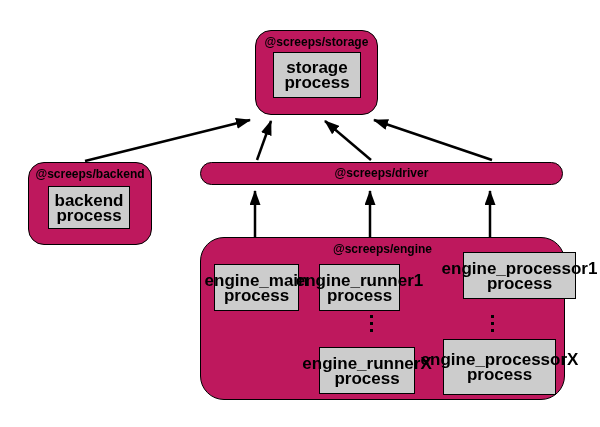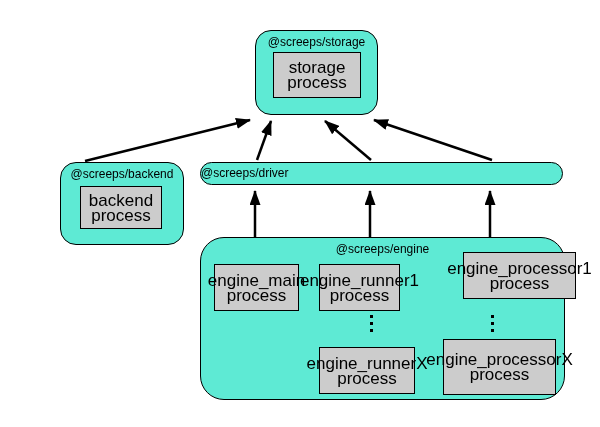--- a/index.html
+++ b/index.html
@@ -18,23 +18,24 @@
   }
   .arrows {
     position: absolute;
     left: 0; top: 0;
     width: 600px; height: 427px;
     z-index: 1;
   }
   .node {
     position: absolute;
     border: 1.5px solid #000000;
-    background: #5eead4;
+    background: #be185d;
     box-sizing: border-box;
     z-index: 2;
+    font-weight: bold;
   }
   .node-label {
     font-size: 12px;
     line-height: 15px;
     text-align: center;
     white-space: nowrap;
   }
   .rounded-big { border-radius: 16px; }
   .proc {
     position: absolute;
@@ -46,28 +47,28 @@
     justify-content: center;
     text-align: center;
     font-size: 17px;
     line-height: 15px;
     white-space: pre-line;
   }
   .storage-node { left: 255px; top: 30px; width: 123px; height: 85px; }
   .storage-node .node-label { margin-top: 4px; }
   .storage-node .proc { left: 17px; top: 21px; width: 88px; height: 46px; }
 
-  .backend-node { left: 28px; top: 162px; width: 124px; height: 83px; margin-left: 32px; }
+  .backend-node { left: 28px; top: 162px; width: 124px; height: 83px; }
   .backend-node .node-label { margin-top: 4px; }
   .backend-node .proc { left: 19px; top: 23px; width: 82px; height: 43px; }
 
   .driver-node {
     left: 200px; top: 162px; width: 363px; height: 23px;
     border-radius: 12px;
-    display: flex; align-items: center; justify-content: flex-start;
+    display: flex; align-items: center; justify-content: center;
   }
 
   .engine-node { left: 200px; top: 237px; width: 365px; height: 163px; border-radius: 24px; }
   .engine-node .node-label { margin-top: 4px; }
   .proc-main       { left: 13px;  top: 26px;  width: 85px;  height: 47px; text-align: center; }
   .proc-runner1    { left: 118px; top: 26px;  width: 81px; height: 47px; }
   .proc-processor1 { left: 242px; top: 14px;  width: 113px; height: 47px; margin-left: 20px; }
   .proc-runnerX    { left: 118px; top: 101px; width: 96px; height: 47px; margin-top: 8px; }
   .proc-processorX { left: 242px; top: 101px; width: 113px; height: 56px; }
 

